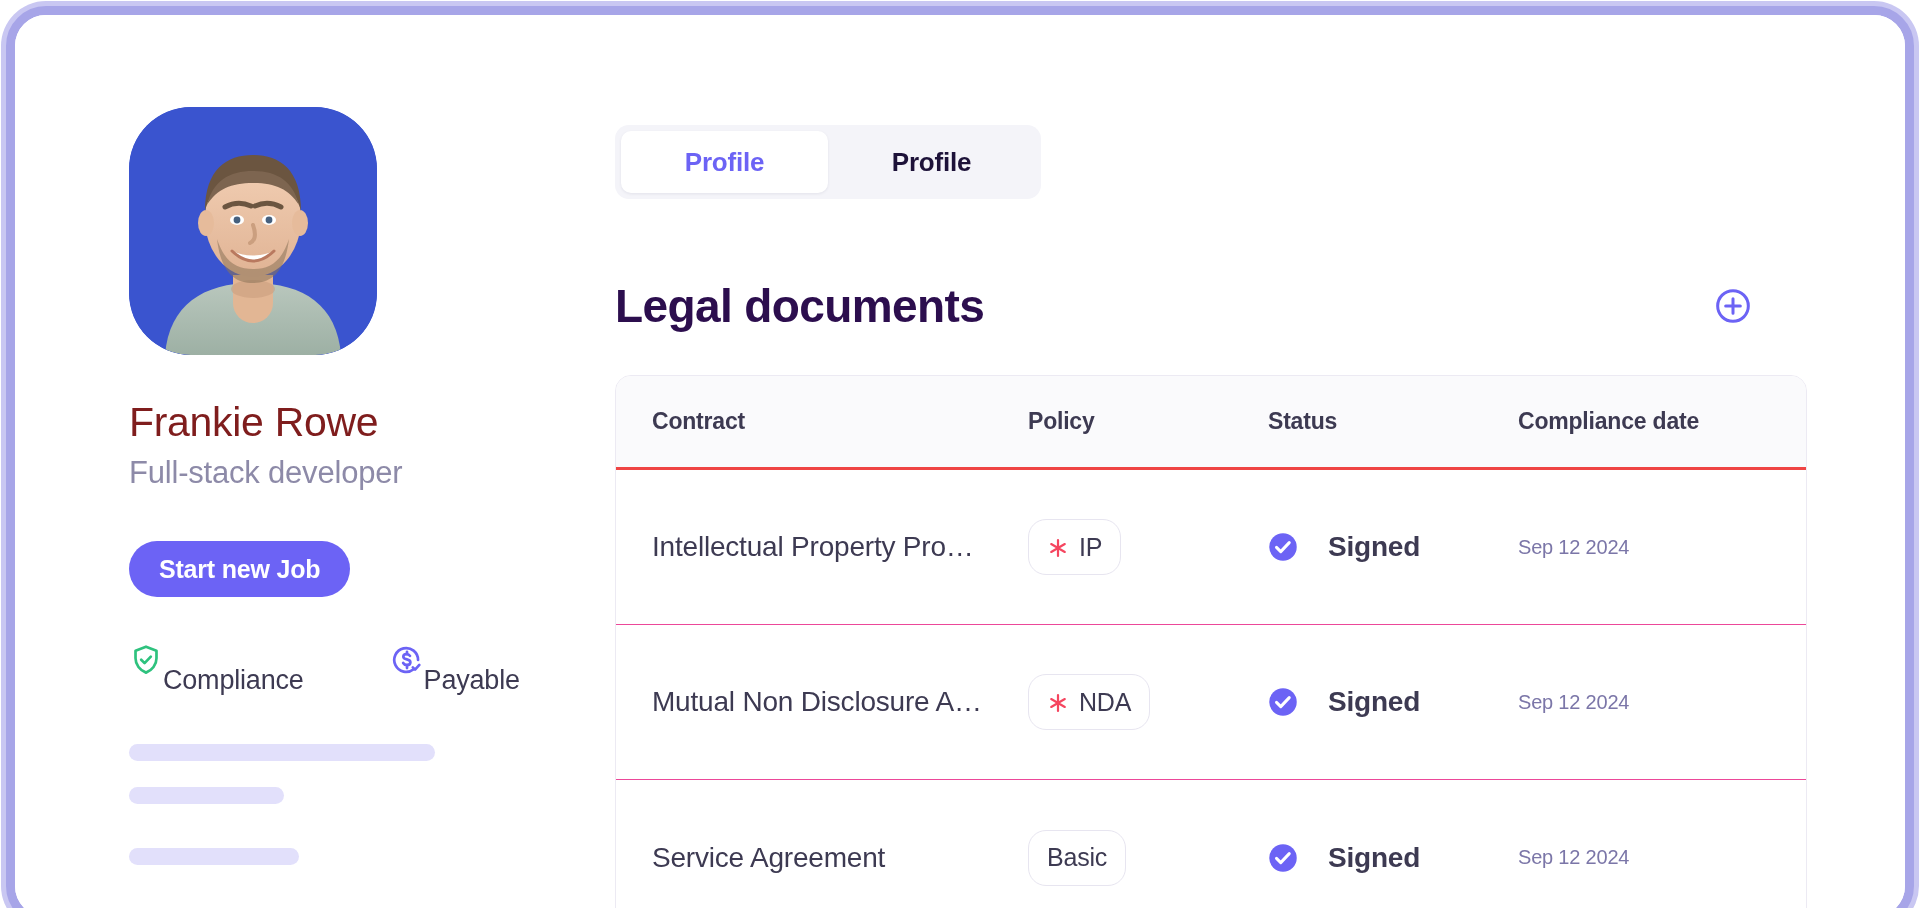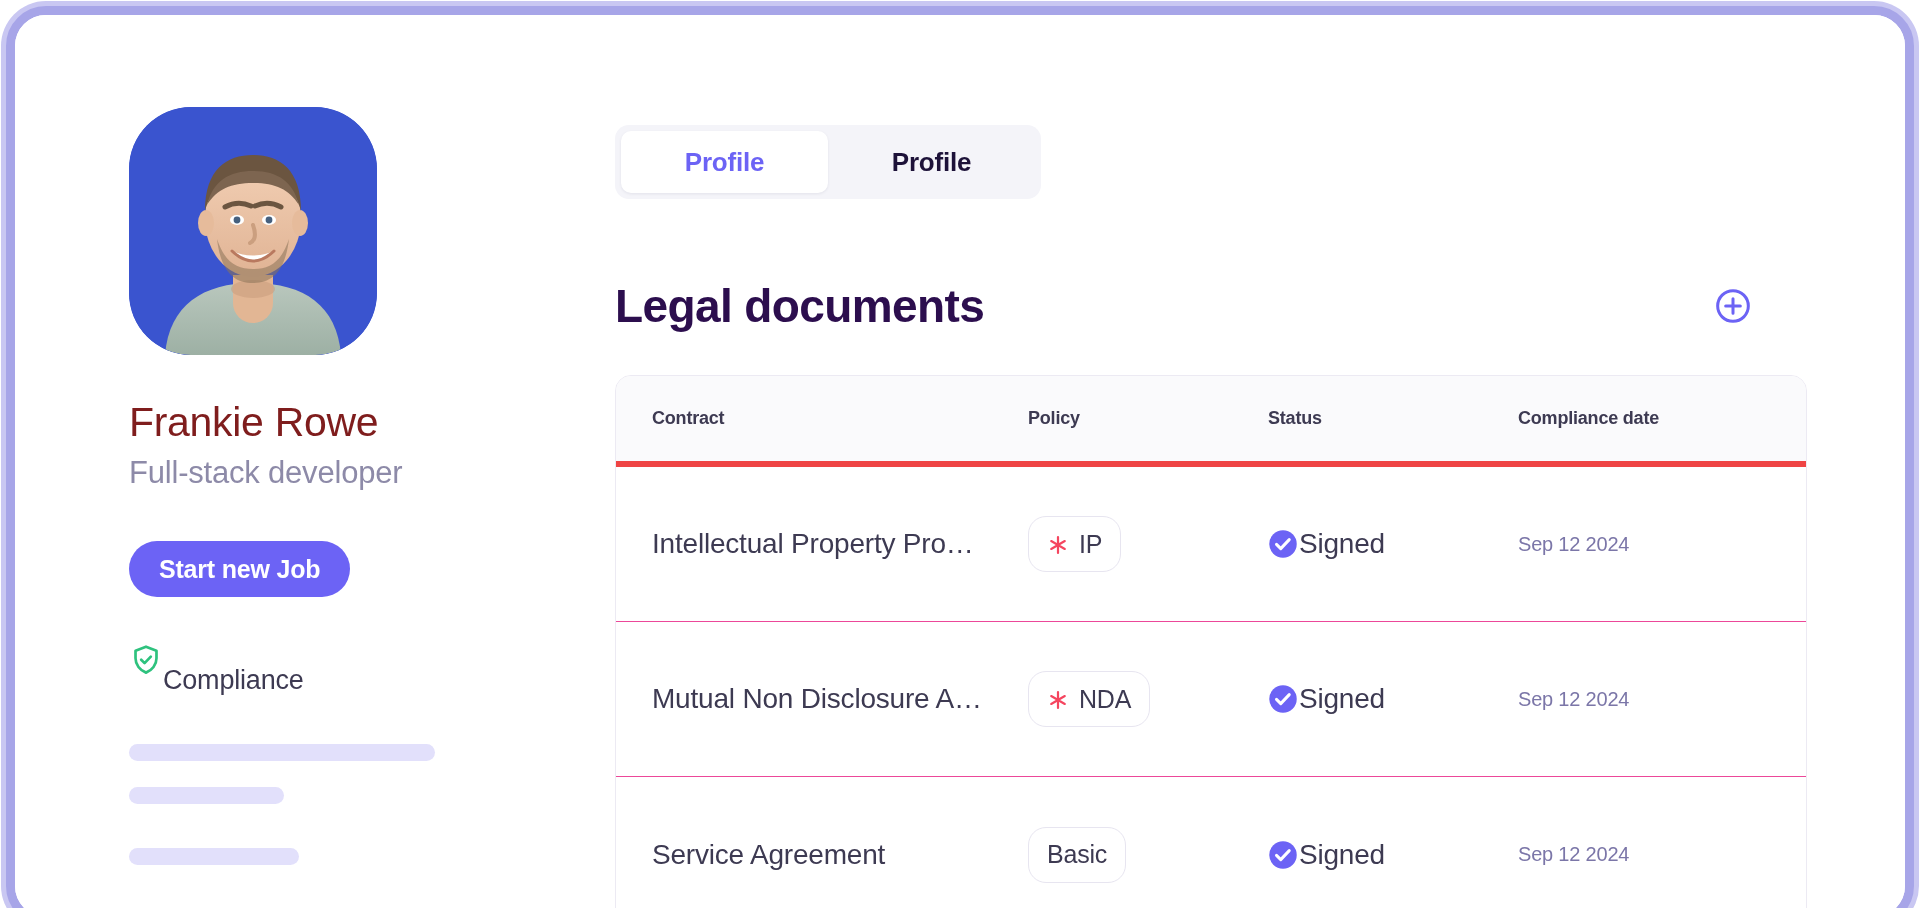--- a/index.html
+++ b/index.html
@@ -172,26 +172,26 @@
     border: 1px solid #eceaf3;
     border-radius: 16px;
     border-collapse: separate;
     border-spacing: 0;
     overflow: hidden;
     background: #ffffff;
   }
   #documents-table th {
     background: #fafafc;
     text-align: left;
-    font-size: 18px;
+    font-size: 23px;
     font-weight: bold;
     color: #3d3a52;
     padding: 32px 0 32px 0;
     letter-spacing: -0.2px;
-    border-bottom: 6px solid #ef4444;
+    border-bottom: 3px solid #ef4444;
   }
   #documents-table td {
     padding: 0;
     height: 155px;
     vertical-align: middle;
     border-bottom: 1px solid #ec4899;
   }
   #documents-table tbody tr:last-child td { border-bottom: none; }
 
   .col-contract { width: 412px; padding-left: 36px !important; }
@@ -218,21 +218,21 @@
     border: 1px solid #e7e5f0;
     border-radius: 18px;
     background: #ffffff;
     font-size: 25px;
     color: #3d3a52;
     letter-spacing: -0.2px;
     cursor: pointer;
   }
   .asterisk-icon { width: 22px; height: 22px; flex: none; }
 
-  .status-cell { display: flex; align-items: center; gap: 1px; }
+  .status-cell { display: flex; align-items: center; gap: 30px; font-weight: bold; }
   .status-check-icon { width: 30px; height: 30px; flex: none; }
   .status-text { font-size: 28px; color: #3d3a52; letter-spacing: -0.2px; }
 
   .expiry-text { font-size: 20px; color: #7b76a8; letter-spacing: -0.2px; }
 </style>
 </head>
 <body>
 
 <div id="app-frame">
   <div id="app-canvas">
@@ -298,20 +298,31 @@
         <div class="status-stat">
           <span class="stat-icon">
             <svg viewBox="0 0 24 24" fill="none" stroke="#2ec27e" stroke-width="1.9" stroke-linecap="round" stroke-linejoin="round">
               <path d="M12 2.6 4.6 5.4v5.3c0 4.6 3.1 8.7 7.4 10.2 4.3-1.5 7.4-5.6 7.4-10.2V5.4z"></path>
               <path d="M8.6 11.8l2.4 2.4 4.4-4.6"></path>
             </svg>
           </span>
           <span class="stat-label">Compliance</span>
         </div>
 
+        <div class="status-stat">
+          <span class="stat-icon">
+            <svg viewBox="0 0 24 24" fill="none" stroke="#6c63f5" stroke-width="1.9" stroke-linecap="round" stroke-linejoin="round">
+              <path d="M19.8 12a8.4 8.4 0 1 0-3.1 6.5"></path>
+              <path d="M14.1 9.1c-.5-.9-1.4-1.3-2.4-1.3-1.3 0-2.3.7-2.3 1.9 0 2.6 5 1.2 5 3.8 0 1.2-1.1 2-2.5 2-1.1 0-2.1-.5-2.6-1.4"></path>
+              <path d="M12 6.2v1.6M12 16.1v1.6"></path>
+              <path d="M16.1 17.2l1.6 1.6 3-3.3"></path>
+            </svg>
+          </span>
+          <span class="stat-label">Payable</span>
+        </div>
 
       </div>
 
       <div id="skeleton-block">
         <div class="skeleton-bar" style="width:306px;"></div>
         <div class="skeleton-bar" style="width:155px;margin-top:26px;"></div>
         <div class="skeleton-bar" style="width:170px;margin-top:44px;"></div>
 
       </div>
 

